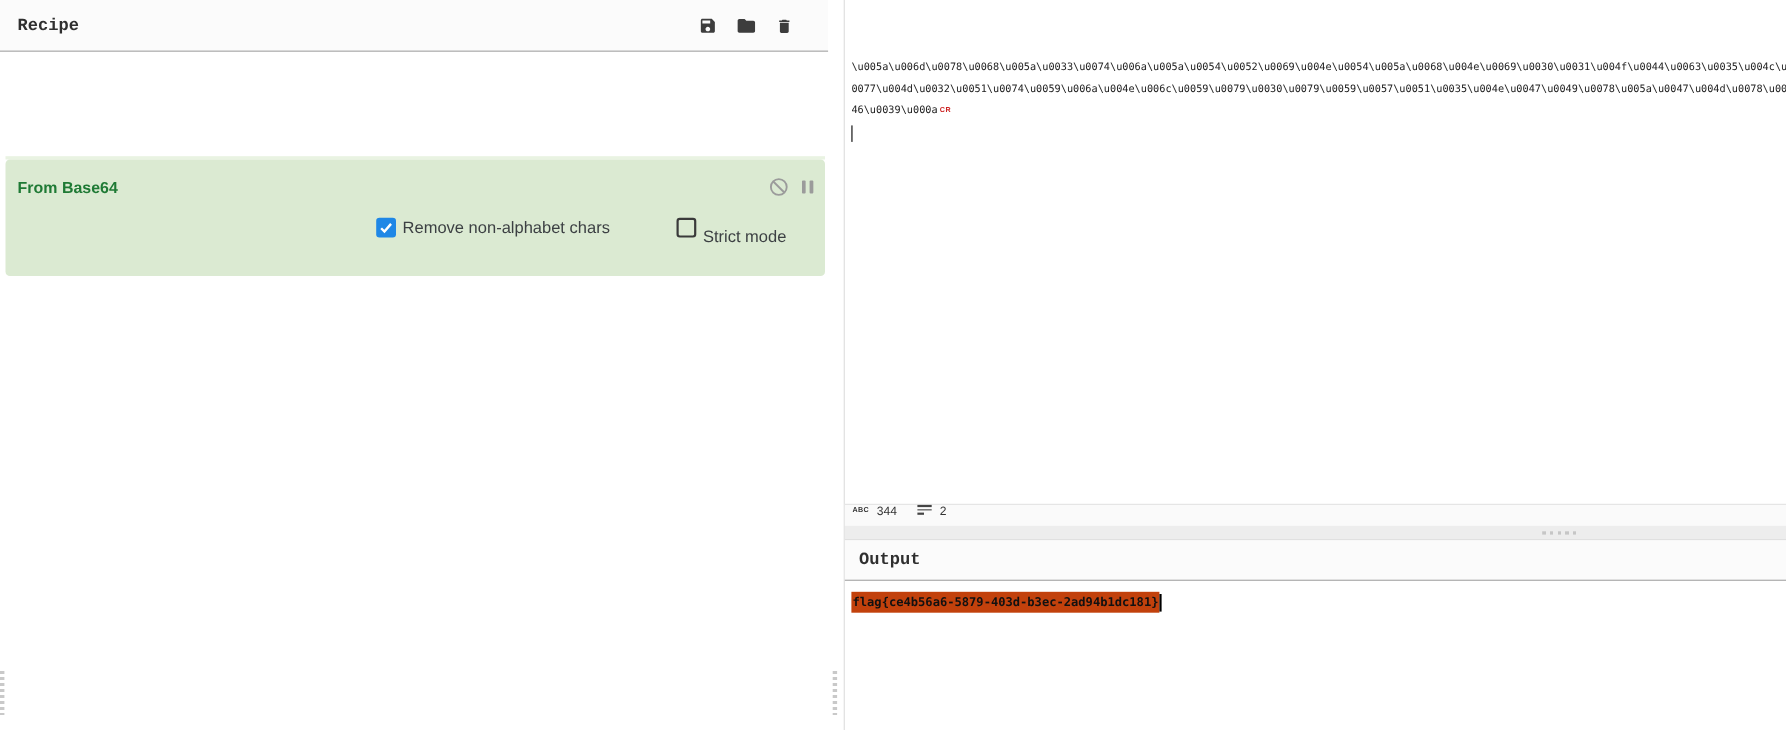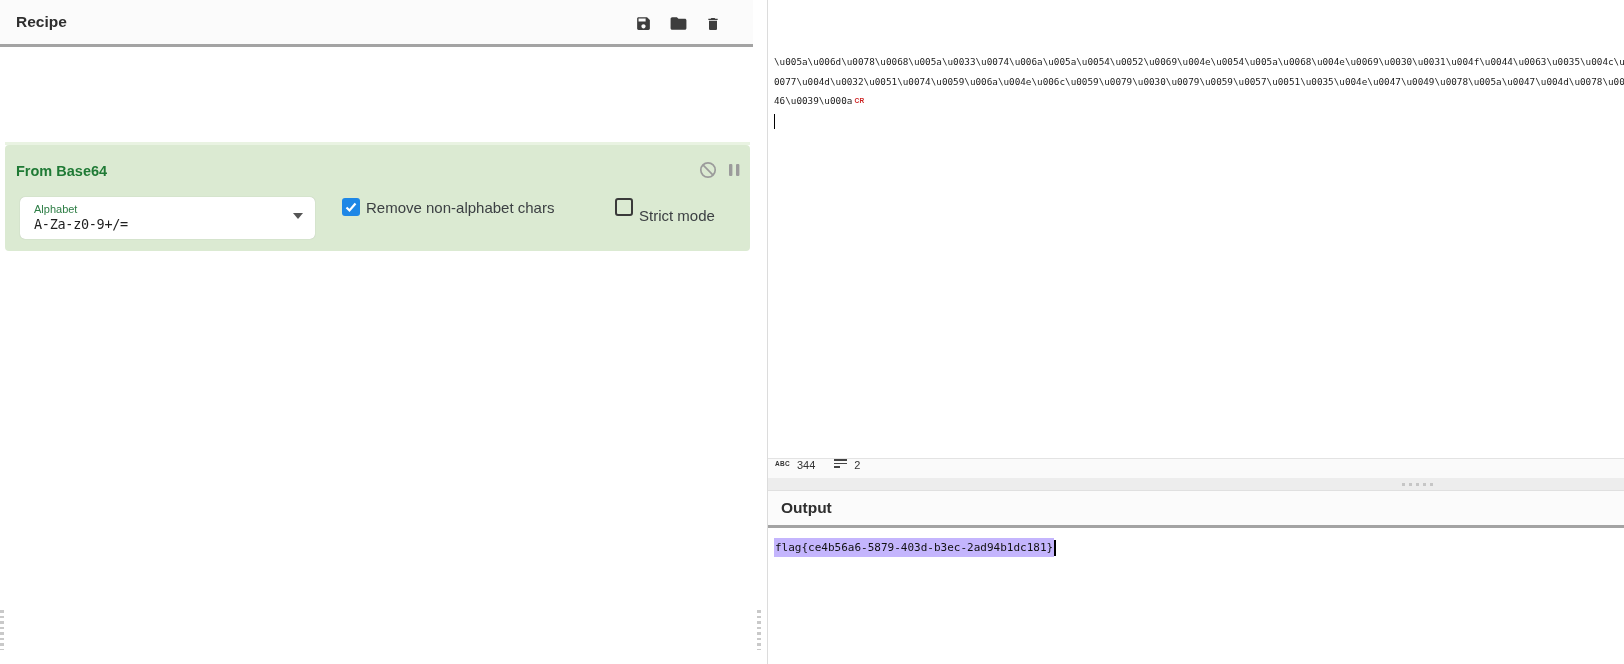--- a/index.html
+++ b/index.html
@@ -1,21 +1,21 @@
 <!DOCTYPE html>
 <html><head>
 <meta charset="utf-8">
 <style>
   * { margin:0; padding:0; box-sizing:border-box; }
   html,body { background:#fff; }
   body { font-family:"Liberation Sans", sans-serif; color:#3a3a3a; }
   .app { position:relative; width:1624px; height:664px; overflow:hidden; background:#fff; }
 
   
-  .pane-header { background:#fbfbfb; border-bottom:3px solid #a3a3a3; display:flex; align-items:center; }
+  .pane-header { background:#fbfbfb; border-bottom:1px solid #a3a3a3; display:flex; align-items:center;font-family:Liberation Mono, monospace; }
   .pane-title { font-size:15.5px; font-weight:bold; color:#2f2f2f; }
 
   
   .recipe-pane { position:absolute; left:0; top:0; width:753px; height:664px; background:#fff; }
   .recipe-header { position:absolute; left:0; top:0; width:753px; height:47px; padding-left:16px; }
   .recipe-toolbar { position:absolute; right:0; top:0; height:47px; display:flex; align-items:center; gap:15px; padding-right:30px; }
   .tool-btn { width:20px; height:20px; display:flex; align-items:center; justify-content:center; cursor:pointer; }
   .tool-btn svg { fill:#3d3d3d; }
 
   .op { position:absolute; left:5px; width:745px; background:#dbead2; border-radius:4px; }
@@ -74,21 +74,21 @@
 
   .h-splitter { position:absolute; left:0; top:478px; right:0; height:12px; background:#ededed; cursor:row-resize; }
   .hdots { position:absolute; left:634px; top:5px; width:31px; height:3px;
            background-image:repeating-linear-gradient(to right,#c6c6c6 0 3px, transparent 3px 7px); }
 
   .output-header { position:absolute; left:0; top:490px; right:0; height:38px; padding-left:13px;
                    border-top:1px solid #e0e0e0; }
   .output-content { position:absolute; left:0; top:528px; right:0; bottom:0; padding:10px 0 0 6px; overflow:hidden; }
   .out-line { font-family:"DejaVu Sans Mono", monospace; font-size:11px; line-height:17px; color:#111;
               display:flex; align-items:center; }
-  .highlight { background:#c4b5fd; padding:1px 1px; white-space:pre; }
+  .highlight { background:#c2410c; padding:1px 1px; white-space:pre;font-weight:bold; }
   .out-cursor { display:inline-block; width:1.5px; height:16px; background:#000; }
 
   svg { display:block; }
 </style>
 </head>
 <body>
 
 <div class="app">
 
   <div class="recipe-pane">
@@ -130,25 +130,20 @@
               <circle cx="9" cy="9" r="7.2" fill="none" stroke="#9b9b9b" stroke-width="1.7"></circle>
               <line x1="4.2" y1="4.2" x2="13.8" y2="13.8" stroke="#9b9b9b" stroke-width="1.7"></line>
             </svg>
         </span>
         <span class="op-icon">
           <svg width="11" height="14" viewBox="0 0 11 14">
               <rect x="0" y="1" width="3.4" height="12" rx="1" fill="#9b9b9b"></rect>
               <rect x="7" y="1" width="3.4" height="12" rx="1" fill="#9b9b9b"></rect>
             </svg>
         </span>
-      </div>
-      <div class="ing-box alphabet-box">
-        <div class="ing-label">Alphabet</div>
-        <div class="ing-value">A-Za-z0-9+/=</div>
-        <div class="caret"></div>
       </div>
 
       <div class="cb checked" style="left:337px; top:53px;">
         <span class="tick">
           <svg width="12" height="12" viewBox="0 0 12 12">
               <polyline points="1.5,6.5 4.5,9.5 10.5,2.5" fill="none" stroke="#fff" stroke-width="2.2"></polyline>
             </svg>
         </span>
       </div>
       <div class="cb-label" style="left:361px; top:54px;">Remove non-alphabet chars</div>

